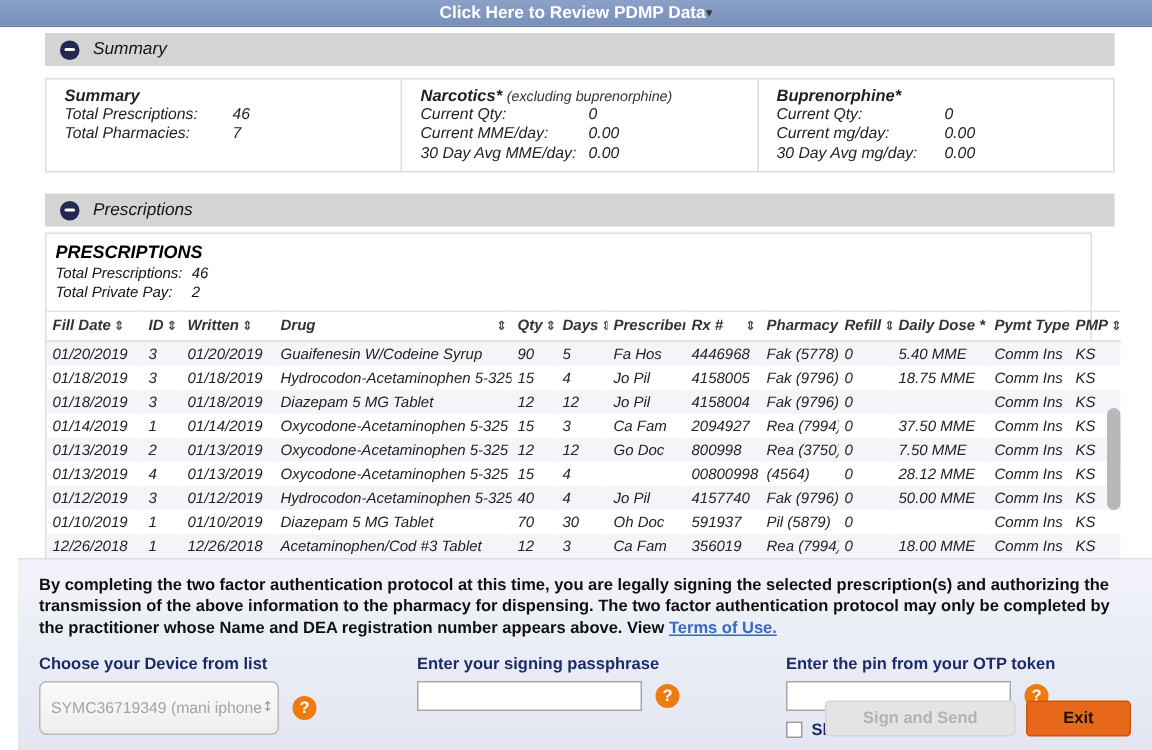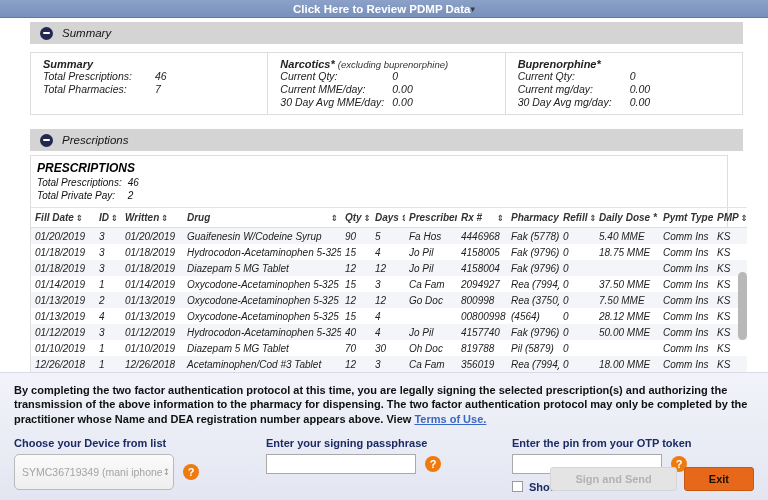--- a/index.html
+++ b/index.html
@@ -45,21 +45,21 @@
   .sort { font-family:"DejaVu Sans",sans-serif; font-size:8.5px; color:#444; margin-left:2px; }
   .th-flex { display:flex; justify-content:space-between; align-items:center; }
   col.c1{width:64px} col.c2{width:26px} col.c3{width:62px} col.c4{width:158px} col.c5{width:30px}
   col.c6{width:34px} col.c7{width:52px} col.c8{width:50px} col.c9{width:52px} col.c10{width:36px}
   col.c11{width:64px} col.c12{width:54px} col.c13{width:34px}
 
   
   .vthumb { position:absolute; right:21px; top:272px; width:9px; height:68px; background:#b8b8b8; border-radius:5px; cursor:grab; }
 
   
-  .footer { position:absolute; left:0; right:0; top:372px; height:128px;
+  .footer { position:absolute; left:12px; right:0; top:372px; height:128px;
             background:linear-gradient(#f2f3fa,#e3e6f1); border-top:1px solid #d9dbe8; padding:10px 14px 0 14px; }
   .disclaimer { font-size:11px; font-weight:bold; color:#101010; line-height:1.3; margin-bottom:11px; }
   .terms { color:#3a66c4; text-decoration:underline; cursor:pointer; }
   .fields { display:flex; }
   .field { flex:0 0 auto; }
   .f1 { width:252px; } .f2 { width:246px; } .f3 { flex:1; }
   .field label { display:block; color:#1c2b66; font-weight:bold; font-size:11px; margin-bottom:5px; }
   .inputrow { display:flex; align-items:center; gap:9px; }
   .select { width:160px; height:36px; border:1px solid #b9b9b9; border-radius:5px; background:linear-gradient(#fbfbfb,#eeeeee);
             color:#a4a4a4; font-size:10.5px; display:flex; align-items:center; justify-content:space-between;
@@ -324,21 +324,21 @@
               <td>KS</td>
             </tr>
             <tr>
               <td>01/10/2019</td>
               <td>1</td>
               <td>01/10/2019</td>
               <td>Diazepam 5 MG Tablet</td>
               <td>70</td>
               <td>30</td>
               <td>Oh Doc</td>
-              <td>819788</td>
+              <td>591937</td>
               <td>Pil (5879)</td>
               <td>0</td>
               <td></td>
               <td>Comm Ins</td>
               <td>KS</td>
             </tr>
             <tr>
               <td>12/26/2018</td>
               <td>1</td>
               <td>12/26/2018</td>

